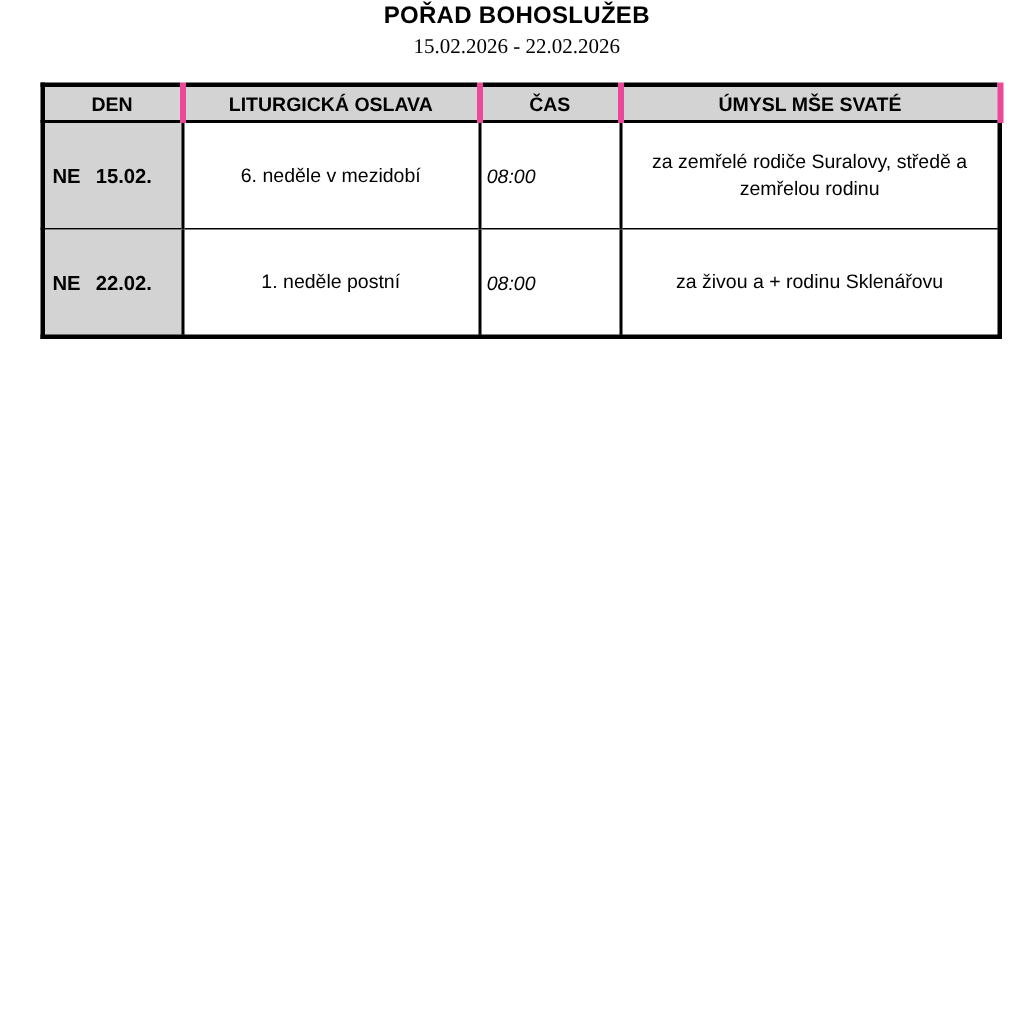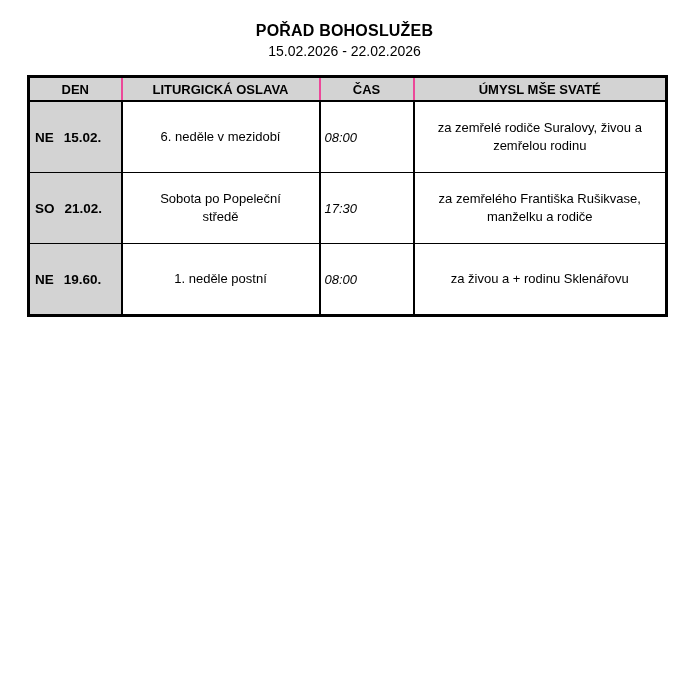--- a/index.html
+++ b/index.html
@@ -11,51 +11,52 @@
   }
   .page {
     position: relative;
     width: 689px;
     height: 675px;
     background: #ffffff;
     overflow: hidden;
   }
   .titles {
     text-align: center;
-    padding-top: 20px;
+    padding-top: 0;
   }
   .title-main, .title-church {
     font-weight: bold;
     font-size: 16px;
     line-height: 21px;
     letter-spacing: 0.2px;
   }
   .title-dates {
     font-size: 14px;
     line-height: 21px;
+    font-family: Liberation Serif, serif;
   }
   table.schedule {
     border-collapse: collapse;
     table-layout: fixed;
     width: 638px;
     margin: 13px 0 0 27px;
     border: 3px solid #000000;
   }
   col.c-den  { width: 93px; }
   col.c-lit  { width: 198px; }
   col.c-cas  { width: 94px; }
   col.c-umy  { width: 253px; }
   th {
     background: #d3d3d3;
     font-size: 13px;
     font-weight: bold;
     height: 22px;
     padding: 0 2px;
     border-left: 2px solid #000000;
-    border-right: 2px solid #ec4899;
+    border-right: 4px solid #ec4899;
     border-bottom: 2px solid #000000;
     text-align: center;
     vertical-align: middle;
     overflow: hidden;
   }
   td {
     height: 66px;
     border-left: 2px solid #000000;
     border-right: 2px solid #000000;
     border-top: 1px solid #000000;
@@ -111,43 +112,33 @@
         <th>ÚMYSL MŠE SVATÉ</th>
       </tr>
     </thead>
     <tbody>
   <tr>
     <td class="day-cell">
       <span class="day-abbr">NE</span><span class="day-date">15.02.</span>
     </td>
     <td class="celebration-cell">6. neděle v mezidobí</td>
     <td class="time-cell">08:00</td>
-    <td class="intention-cell">za zemřelé rodiče Suralovy, živou a
+    <td class="intention-cell">za zemřelé rodiče Suralovy, středě a
 zemřelou rodinu</td>
   </tr>
 
 
 
 
 
 
-  <tr>
-    <td class="day-cell">
-      <span class="day-abbr">SO</span><span class="day-date">21.02.</span>
-    </td>
-    <td class="celebration-cell">Sobota po Popeleční
-středě</td>
-    <td class="time-cell">17:30</td>
-    <td class="intention-cell">za zemřelého Františka Rušikvase,
-manželku a rodiče</td>
-  </tr>
 
   <tr>
     <td class="day-cell">
-      <span class="day-abbr">NE</span><span class="day-date">19.60.</span>
+      <span class="day-abbr">NE</span><span class="day-date">22.02.</span>
     </td>
     <td class="celebration-cell">1. neděle postní</td>
     <td class="time-cell">08:00</td>
     <td class="intention-cell">za živou a + rodinu Sklenářovu</td>
   </tr>
 </tbody>
   </table>
 
 </div>
 

